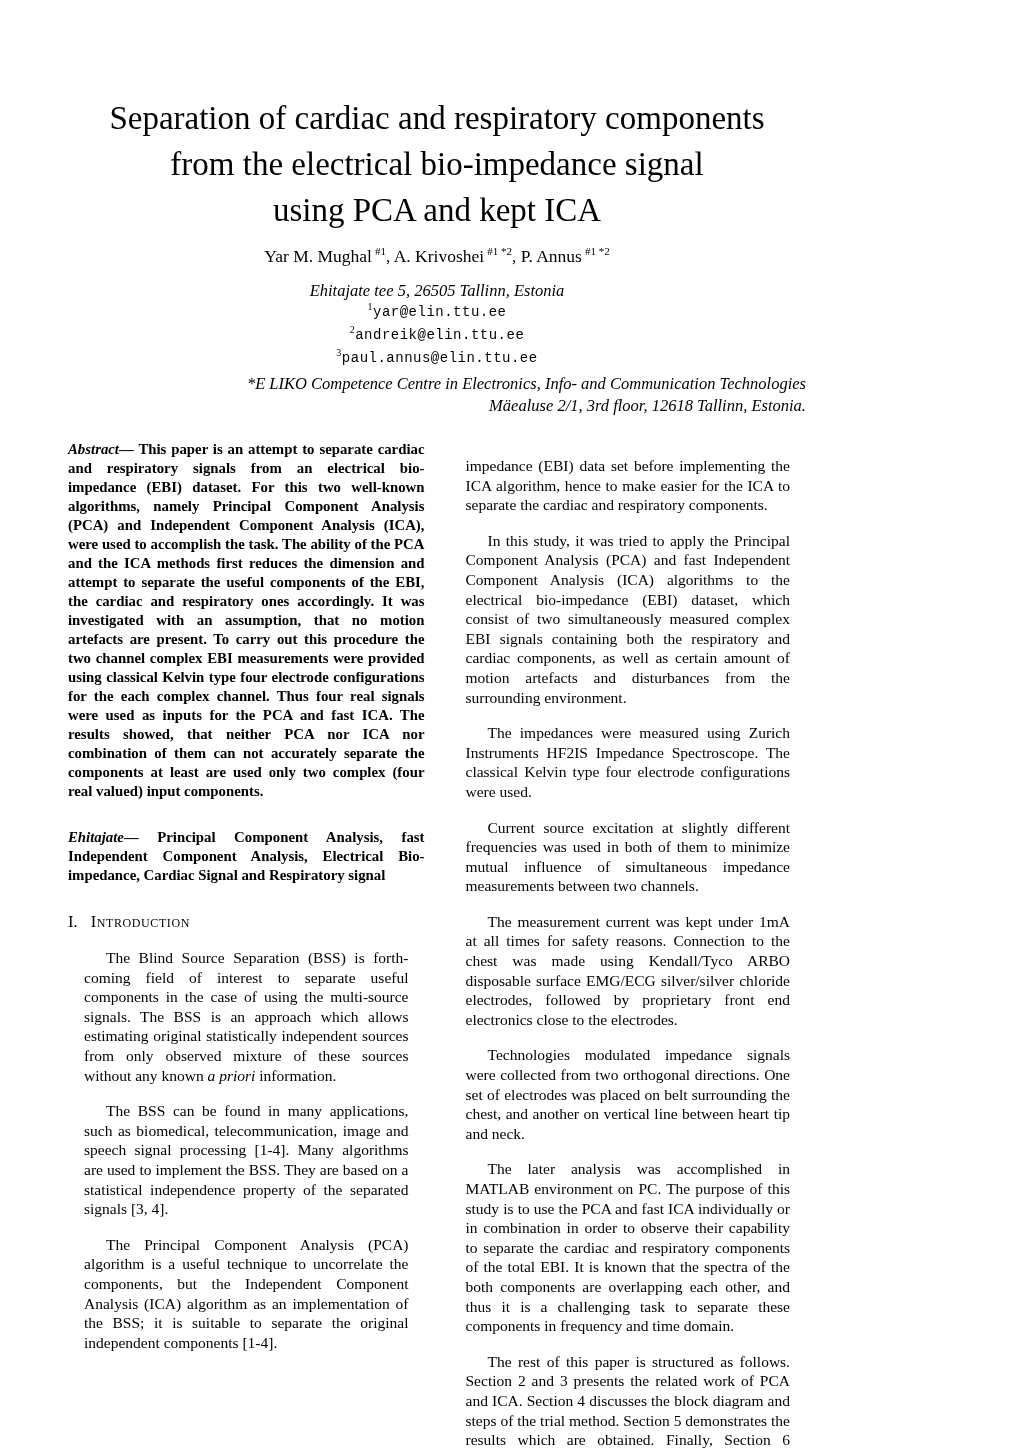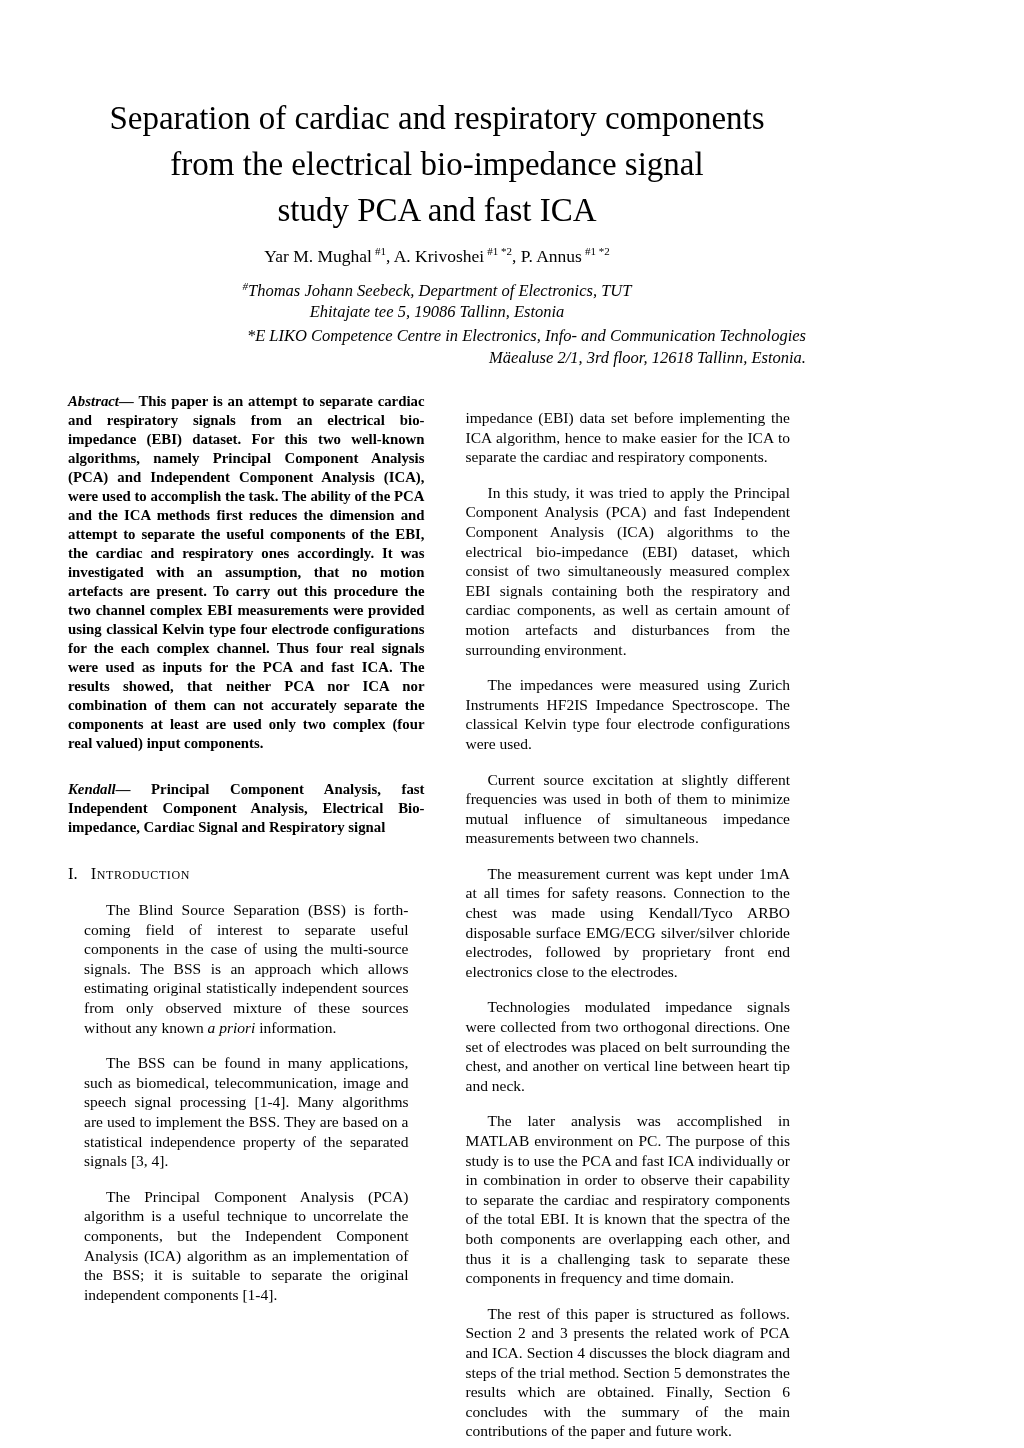--- a/index.html
+++ b/index.html
@@ -48,42 +48,46 @@
   .ital { font-style: italic; }
 </style>
 </head>
 <body>
 
 <div class="page">
 
   <h1 class="title">
     <span>Separation of cardiac and respiratory components</span>
     <span>from the electrical bio-impedance signal</span>
-    <span>study PCA and fast ICA</span>
+    <span>using PCA and kept ICA</span>
   </h1>
 
   <div class="authors">
     <span>Yar M. Mughal</span><sup>#1</sup><span>, </span><span>A. Krivoshei</span><sup>#1 *2</sup><span>, </span><span>P. Annus</span><sup>#1 *2</sup>
   </div>
 
   <div class="affiliation">
-    <div><sup>#</sup><span>Thomas Johann Seebeck, Department of Electronics, TUT</span></div>
-    <div>Ehitajate tee 5, 19086 Tallinn, Estonia</div>
+    <div>Ehitajate tee 5, 26505 Tallinn, Estonia</div>
+    <div class="emails">
+      <div class="email-line"><sup>1</sup><span>yar@elin.ttu.ee</span></div>
+      <div class="email-line"><sup>2</sup><span>andreik@elin.ttu.ee</span></div>
+      <div class="email-line"><sup>3</sup><span>paul.annus@elin.ttu.ee</span></div>
+    </div>
     <div class="centre-block">
       <span>*E LIKO Competence Centre in Electronics, Info- and Communication Technologies</span>
       <span>Mäealuse 2/1, 3rd floor, 12618 Tallinn, Estonia.</span>
     </div>
   </div>
 
   <div class="columns">
 
     <div class="col">
       <p class="abstract"><span class="lead-label">Abstract—</span><span> This paper is an attempt to separate cardiac and respiratory signals from an electrical bio-impedance (EBI) dataset. For this two well-known algorithms, namely Principal Component Analysis (PCA) and Independent Component Analysis (ICA), were used to accomplish the task. The ability of the PCA and the ICA methods first reduces the dimension and attempt to separate the useful components of the EBI, the cardiac and respiratory ones accordingly. It was investigated with an assumption, that no motion artefacts are present. To carry out this procedure the two channel complex EBI measurements were provided using classical Kelvin type four electrode configurations for the each complex channel. Thus four real signals were used as inputs for the PCA and fast ICA. The results showed, that neither PCA nor ICA nor combination of them can not accurately separate the components at least are used only two complex (four real valued) input components.</span></p>
 
-      <p class="abstract keywords"><span class="lead-label">Kendall—</span><span> Principal Component Analysis, fast Independent Component Analysis, Electrical Bio-impedance, Cardiac Signal and Respiratory signal</span></p>
+      <p class="abstract keywords"><span class="lead-label">Ehitajate—</span><span> Principal Component Analysis, fast Independent Component Analysis, Electrical Bio-impedance, Cardiac Signal and Respiratory signal</span></p>
 
       <h2 class="section-heading"><span class="sec-num">I.</span><span class="sec-title">Introduction</span></h2>
 
       <p class="body-para indent"><span>The Blind Source Separation (BSS) is forth-coming field of interest to separate useful components in the case of using the multi-source signals. The BSS is an approach which allows estimating original statistically independent sources from only observed mixture of these sources without any known </span><span class="ital">a priori</span><span> information.</span></p>
       <p class="body-para indent">The BSS can be found in many applications, such as biomedical, telecommunication, image and speech signal processing [1-4]. Many algorithms are used to implement the BSS. They are based on a statistical independence property of the separated signals [3, 4].</p>
       <p class="body-para indent">The Principal Component Analysis (PCA) algorithm is a useful technique to uncorrelate the components, but the Independent Component Analysis (ICA) algorithm as an implementation of the BSS; it is suitable to separate the original independent components [1-4].</p>
     </div>
 
     <div class="col">
       <p class="body-para">impedance (EBI) data set before implementing the ICA algorithm, hence to make easier for the ICA to separate the cardiac and respiratory components.</p>

